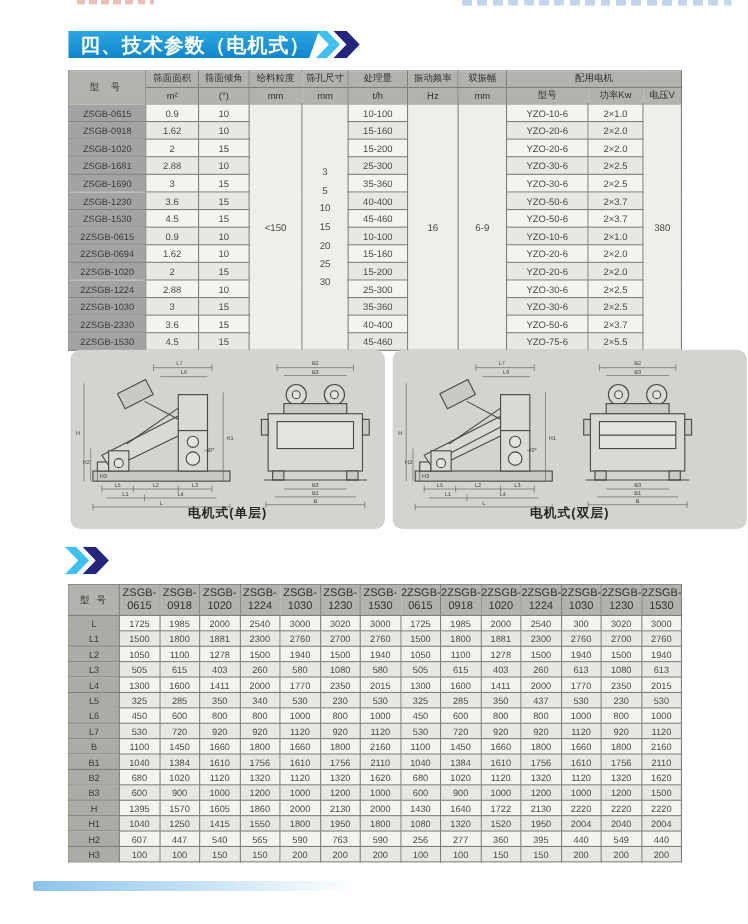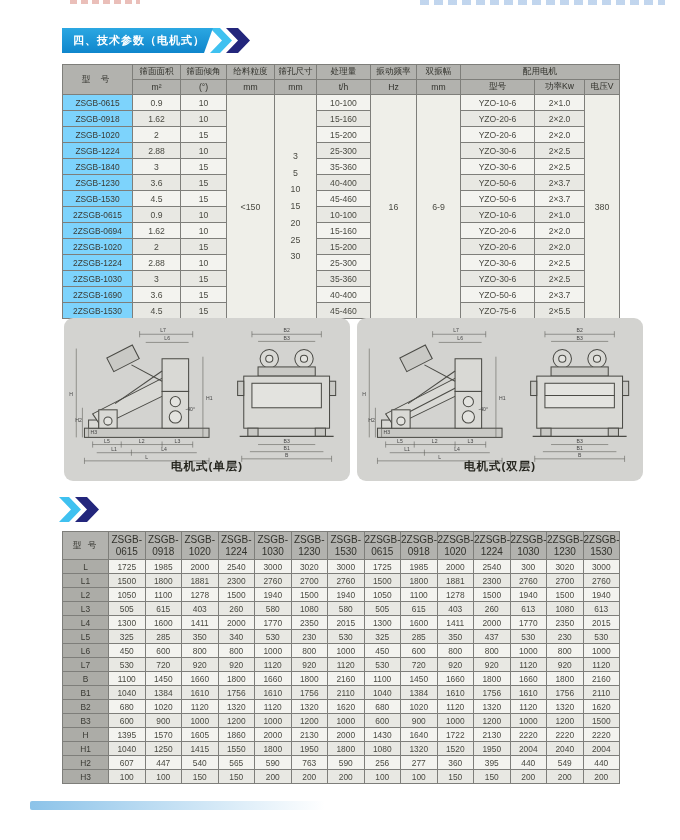--- a/index.html
+++ b/index.html
@@ -8,48 +8,48 @@
 
   
   .artifact{position:absolute;top:0;height:4px;opacity:.55;}
   .artifact.red{left:70px;width:70px;background:repeating-linear-gradient(90deg,#d98a80 0 7px,transparent 7px 11px);}
   .artifact.blue{left:420px;width:245px;height:5px;background:repeating-linear-gradient(90deg,#8fb4e0 0 9px,transparent 9px 14px);}
   .bottom-fade{position:absolute;left:30px;top:801px;width:295px;height:9px;
         background:linear-gradient(to right,#8cc3e9,rgba(255,255,255,0));border-radius:2px;}
 
   
   .sec-title{position:absolute;left:62px;height:25px;display:flex;align-items:stretch;}
-  .sec-title .bar{background:linear-gradient(180deg,#2ba7e2,#0f86cc);color:#fff;font-size:11px;
+  .sec-title .bar{background:linear-gradient(180deg,#2ba7e2,#0f86cc);color:#fff;font-size:18px;
         font-weight:bold;letter-spacing:1px;display:flex;align-items:center;padding:0 8px 0 11px;
         clip-path:polygon(0 0,100% 0,calc(100% - 9px) 100%,0 100%);white-space:nowrap;}
   .sec-title svg{display:block;margin-left:-4px;}
 
   
   table{border-collapse:collapse;table-layout:fixed;position:absolute;background:#fff;}
   th,td{border:1px solid #7e7e7a;text-align:center;vertical-align:middle;padding:0;
         font-weight:normal;color:#4a4a42;overflow:hidden;white-space:nowrap;}
   #t1{left:62px;top:64px;width:557px;border:1px solid #4c4c48;}
   #t1 th{background:#b2b2ae;color:#32322c;font-size:8.6px;height:14px;}
   #t1 th.mcol{letter-spacing:4px;}
   #t1 td{font-size:8.6px;height:15px;background:#f3f3ef;}
   #t1 tr.alt td{background:#e8e8e3;}
   #t1 td.merged{background:#efefe9;font-size:8.8px;}
   #t1 td.holes div{line-height:1.9;}
-  #t1 tbody th{background:#7dd3fc;font-size:8.4px;color:#3a3a34;}
+  #t1 tbody th{background:#a3a3a3;font-size:8.4px;color:#3a3a34;}
 
   #t2{left:62px;top:531px;width:558px;border:1px solid #4c4c48;}
   #t2 thead th{background:#b2b2ae;color:#32322c;font-size:10px;height:27px;line-height:1.15;}
   #t2 thead th.corner{font-size:8.6px;letter-spacing:2px;}
   #t2 tbody th{background:#acaca7;font-size:8.4px;color:#3a3a34;height:13px;}
   #t2 td{font-size:8.4px;height:13px;background:#f3f3ef;}
   #t2 tr.alt td{background:#e8e8e3;}
 
   
   .panel{position:absolute;top:318px;width:286px;height:163px;background:#d3d3d0;border-radius:9px;}
-  .panel.left{left:64px;} .panel.right{left:357px;}
+  .panel.left{left:64px;} .panel.right{left:357px;padding-left:36px;}
   .panel svg{position:absolute;left:0;top:4px;}
   .panel .caption{position:absolute;left:0;right:0;bottom:7px;text-align:center;
         font-size:11.5px;font-weight:bold;color:#26261f;letter-spacing:1px;}
   .draw{stroke:#4a4a45;fill:none;stroke-width:1;}
   .fillA{fill:#c9c9c5;} .fillB{fill:#d9d9d5;} .fillC{fill:#e3e3df;}
   .dim{stroke:#5c5c56;stroke-width:.55;fill:none;}
   .lbl{font-size:5px;fill:#444;stroke:none;font-family:"Liberation Sans",sans-serif;}
 </style>
 </head>
 <body>
@@ -138,29 +138,29 @@
         </tr>
         <tr>
           <th>ZSGB-1020</th>
           <td>2</td>
           <td>15</td>
           <td>15-200</td>
           <td>YZO-20-6</td>
           <td>2×2.0</td>
         </tr>
         <tr class="alt">
-          <th>ZSGB-1224</th>
+          <th>ZSGB-1681</th>
           <td>2.88</td>
           <td>10</td>
           <td>25-300</td>
           <td>YZO-30-6</td>
           <td>2×2.5</td>
         </tr>
         <tr>
-          <th>ZSGB-1840</th>
+          <th>ZSGB-1690</th>
           <td>3</td>
           <td>15</td>
           <td>35-360</td>
           <td>YZO-30-6</td>
           <td>2×2.5</td>
         </tr>
         <tr class="alt">
           <th>ZSGB-1230</th>
           <td>3.6</td>
           <td>15</td>
@@ -210,21 +210,21 @@
         </tr>
         <tr class="alt">
           <th>2ZSGB-1030</th>
           <td>3</td>
           <td>15</td>
           <td>35-360</td>
           <td>YZO-30-6</td>
           <td>2×2.5</td>
         </tr>
         <tr>
-          <th>2ZSGB-1690</th>
+          <th>2ZSGB-2330</th>
           <td>3.6</td>
           <td>15</td>
           <td>40-400</td>
           <td>YZO-50-6</td>
           <td>2×3.7</td>
         </tr>
         <tr class="alt">
           <th>2ZSGB-1530</th>
           <td>4.5</td>
           <td>15</td>

